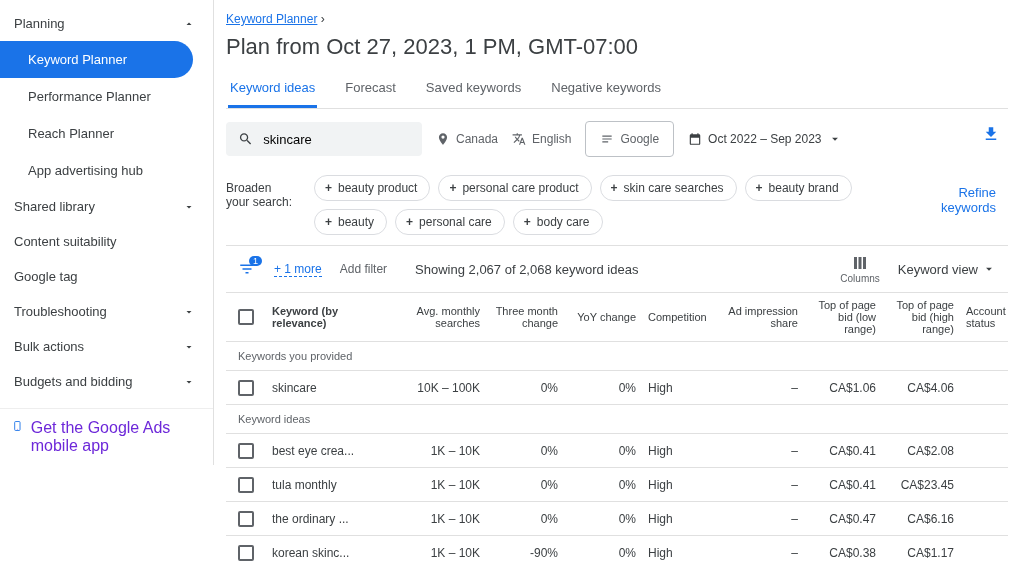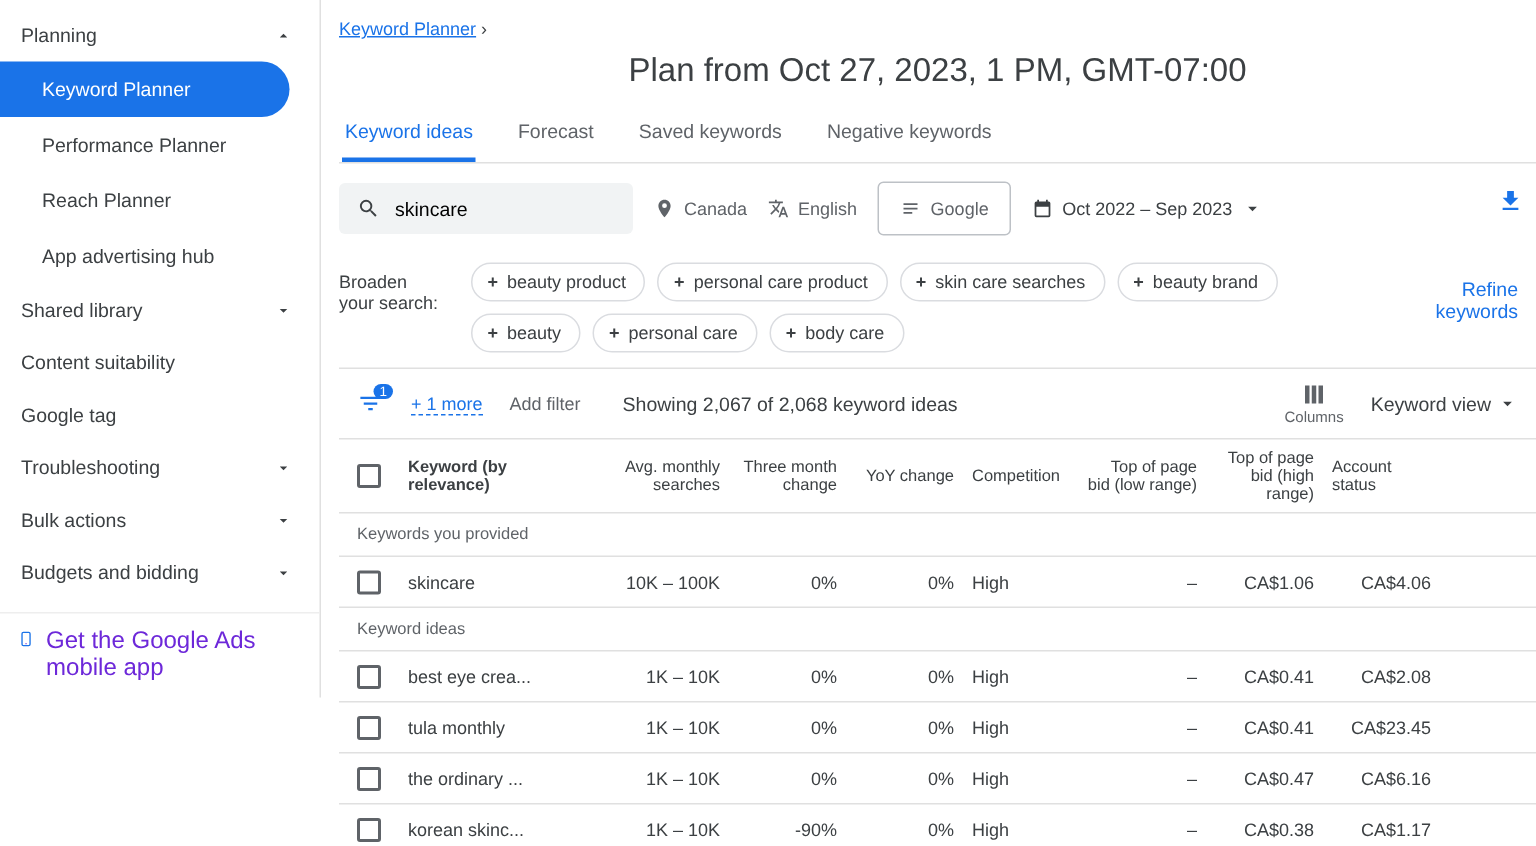--- a/index.html
+++ b/index.html
@@ -8,24 +8,24 @@
 
 .sidebar { width: 214px; border-right: 1px solid #e0e0e0; height: 465px; display: flex; flex-direction: column; }
 .sidebar-scroll { flex: 1; overflow-y: auto; padding-top: 6px; }
 .side-group-header { display: flex; align-items: center; justify-content: space-between; padding: 10px 18px 10px 14px; font-size: 13px; color: #3c4043; cursor: pointer; }
 .side-group-header .chev { width: 12px; height: 12px; }
 .side-item { padding: 11px 14px 11px 28px; font-size: 13px; color: #3c4043; cursor: pointer; border-radius: 0 22px 22px 0; margin-right: 20px; }
 .side-item.active { background: #1a73e8; color: #fff; }
 .sidebar-footer { padding: 10px 12px; border-top: 1px solid #eee; display: flex; align-items: flex-start; gap: 8px; color: #6d28d9; font-size: 16px; cursor: pointer; }
 
 
-.main { flex: 1; height: 564px; overflow: hidden; display: flex; flex-direction: column; padding: 0 0 0 12px; }
+.main { flex: 1; height: 564px; overflow: hidden; display: flex; flex-direction: column; padding: 0 16px 0 12px; }
 .breadcrumb { padding: 12px 0 4px 0; font-size: 12px; }
 .breadcrumb a { color: #1a73e8; text-decoration: underline; }
-.page-title { font-family: 'Google Sans', Arial, sans-serif; font-size: 22px; color: #3c4043; padding: 4px 0 10px 0; text-align: center; }
+.page-title { font-family: 'Google Sans', Arial, sans-serif; font-size: 22px; color: #3c4043; padding: 4px 0 10px 0; }
 
 .tabs { display: flex; gap: 26px; border-bottom: 1px solid #e0e0e0; padding: 0 2px; }
 .tab { padding: 10px 2px; font-size: 13px; color: #5f6368; cursor: pointer; border-bottom: 3px solid transparent; }
 .tab.active { color: #1a73e8; border-bottom-color: #1a73e8; }
 
 .filter-row { display: flex; align-items: center; gap: 14px; padding: 12px 6px 12px 0; flex-wrap: wrap; position: relative; }
 .search-box { display: flex; align-items: center; background: #f1f3f4; border-radius: 4px; padding: 8px 12px; width: 196px; gap: 10px; }
 .search-box input { border: none; outline: none; background: transparent; font-size: 13px; width: 100%; }
 .filt { display: flex; align-items: center; gap: 6px; font-size: 12px; color: #5f6368; cursor: pointer; }
 .network-box { border: 1px solid #bdc1c6; border-radius: 4px; padding: 10px 14px; display: flex; align-items: center; gap: 6px; }
@@ -243,20 +243,21 @@
   <div class="table">
     <div class="thead">
       <div>
           <div class="cb"></div>
         </div>
       <div class="sort-hd">Keyword (by relevance)</div>
       <div class="r">Avg. monthly searches</div>
       <div class="r">Three month change</div>
       <div class="r">YoY change</div>
       <div>Competition</div>
+      <div class="r">Ad impression share</div>
       <div class="r">Top of page bid (low range)</div>
       <div class="r">Top of page bid (high range)</div>
       <div>Account status</div>
     </div>
     <div class="section-head">Keywords you provided</div>
     <div id="rows-provided">
         <div class="trow">
        <div>
             <div class="cb"></div>
           </div>

